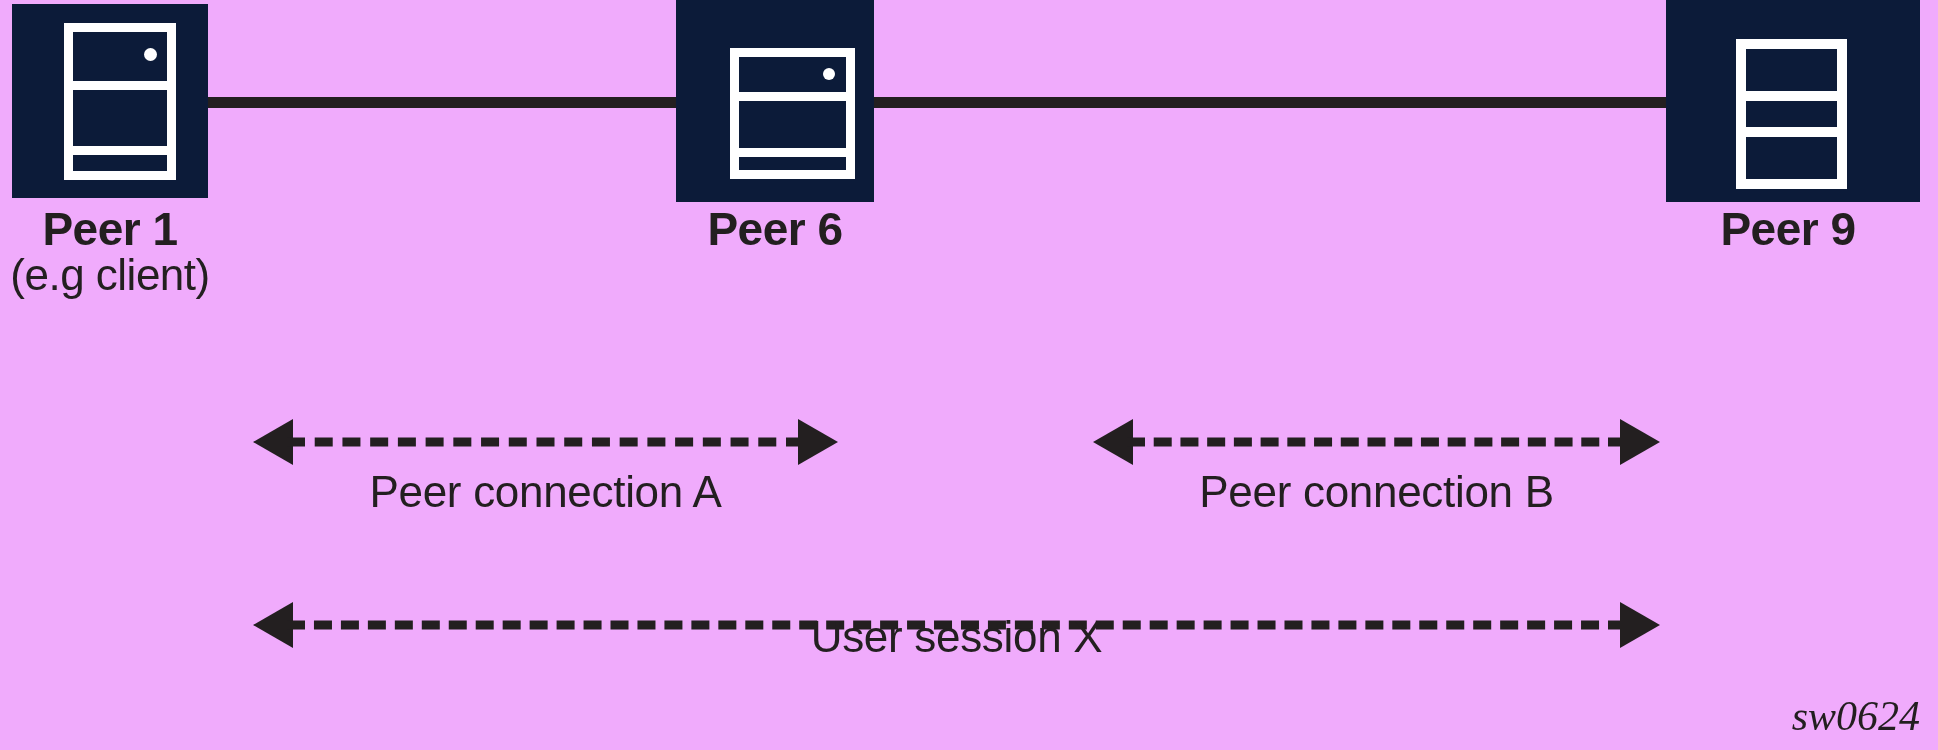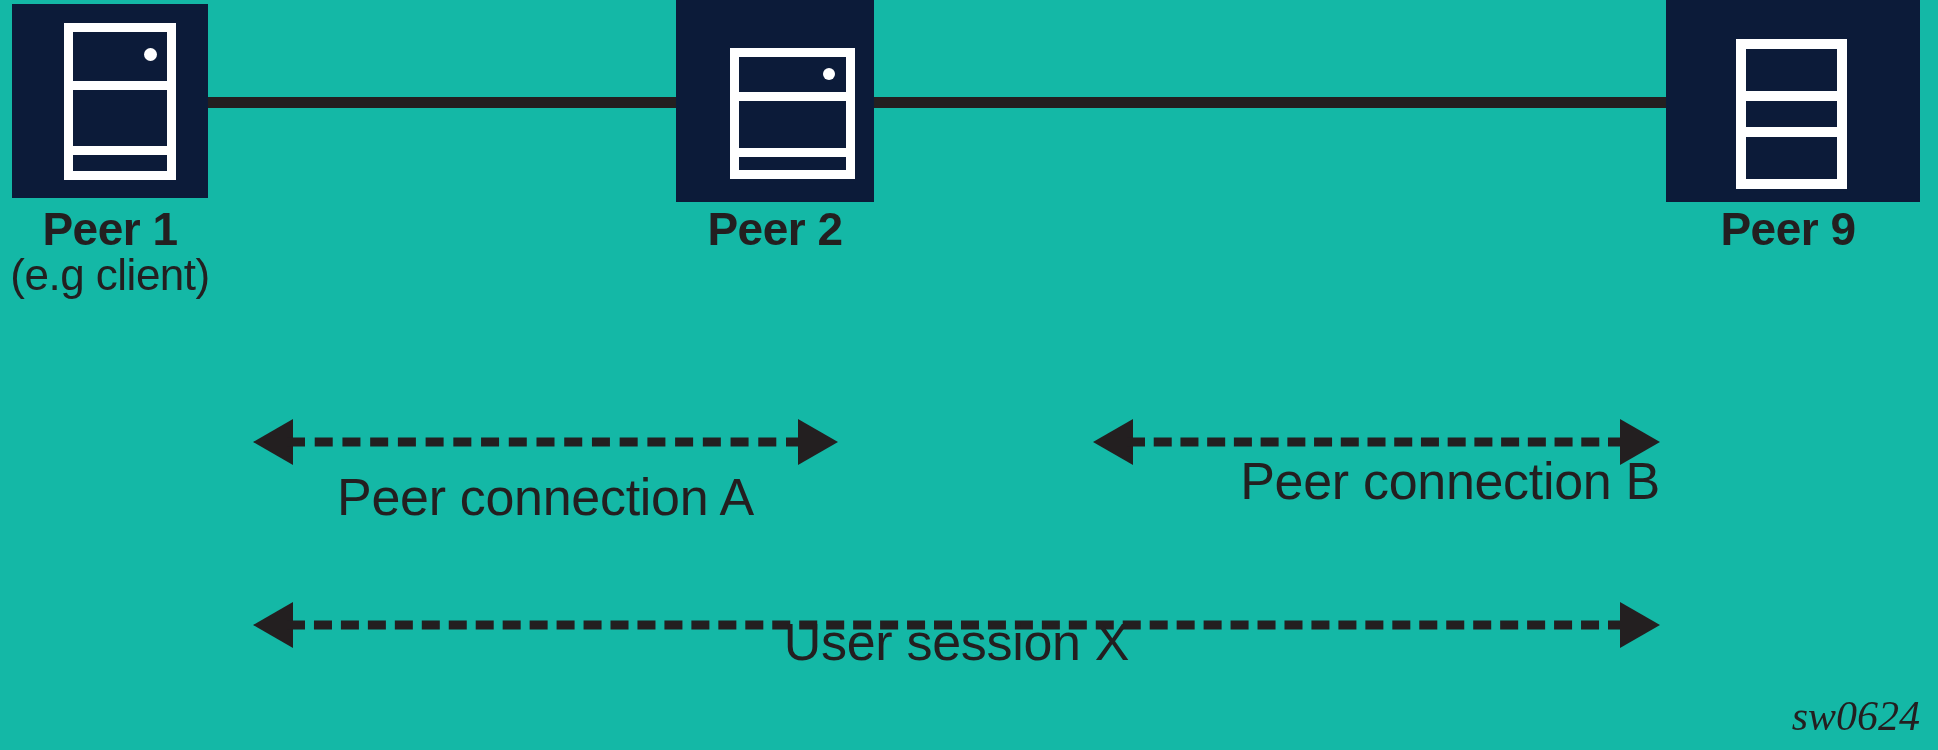--- a/index.html
+++ b/index.html
@@ -7,21 +7,21 @@
     padding: 0;
     background: #ffffff;
   }
   body {
     font-family: "Liberation Sans", sans-serif;
   }
   #stage {
     position: relative;
     width: 1938px;
     height: 750px;
-    background: #14b8a6;
+    background: #f0abfc;
     overflow: hidden;
   }
 
   
   .node-box {
     position: absolute;
     background: #0C1B39;
   }
 
   
@@ -124,21 +124,21 @@
     border-right: 40px solid #231F20;
     left: 0;
   }
   .arrow-head.right {
     border-left: 40px solid #231F20;
     right: 0;
   }
   .arrow-label {
     position: absolute;
     text-align: center;
-    font-size: 52px;
+    font-size: 44px;
     color: #231F20;
     white-space: nowrap;
     letter-spacing: -0.3px;
   }
 
   
   .watermark {
     position: absolute;
     font-family: "Liberation Serif", serif;
     font-style: italic;
@@ -189,21 +189,21 @@
         <div class="srv-slat" style="width:11px;"></div>
         <div class="srv-slat" style="width:11px;"></div>
         <div class="srv-slat" style="width:11px;"></div>
         <div class="srv-slat" style="width:11px;"></div>
       </div>
       <div class="srv-foot" style="left:0; bottom:0; width:100%; height:22px;"></div>
     </div>
   </div>
 
   <div class="node-caption" style="left:625px; top:206px; width:300px;">
-    <div class="node-title">Peer 2</div>
+    <div class="node-title">Peer 6</div>
   </div>
 
   <div class="node-box" style="left:1666px; top:0px; width:254px; height:202px;">
     <div class="stack-frame" style="left:70px; top:39px; width:111px; height:150px;">
       <div class="stack-gap" style="height:10px; margin-top:42px;"></div>
       <div class="stack-gap" style="height:10px; margin-bottom:42px;"></div>
     </div>
   </div>
 
   <div class="node-caption" style="left:1638px; top:206px; width:300px;">
@@ -215,21 +215,21 @@
     <div class="arrow-dash" style="left:34px; right:34px;"></div>
     <div class="arrow-head right"></div>
   </div>
   <div class="arrow-label" style="left:253px; top:467px; width:585px;">Peer connection A</div>
 
   <div class="arrow-row" style="left:1093px; top:419px; width:567px;">
     <div class="arrow-head left"></div>
     <div class="arrow-dash" style="left:34px; right:34px;"></div>
     <div class="arrow-head right"></div>
   </div>
-  <div class="arrow-label" style="left:1093px; top:451px; width:567px;text-align:right;">Peer connection B</div>
+  <div class="arrow-label" style="left:1093px; top:467px; width:567px;">Peer connection B</div>
 
   <div class="arrow-row" style="left:253px; top:602px; width:1407px;">
     <div class="arrow-head left"></div>
     <div class="arrow-dash" style="left:34px; right:34px;"></div>
     <div class="arrow-head right"></div>
   </div>
   <div class="arrow-label" style="left:253px; top:612px; width:1407px;">User session X</div>
 
   <div class="watermark" style="right:18px; bottom:10px;">sw0624</div>
 

